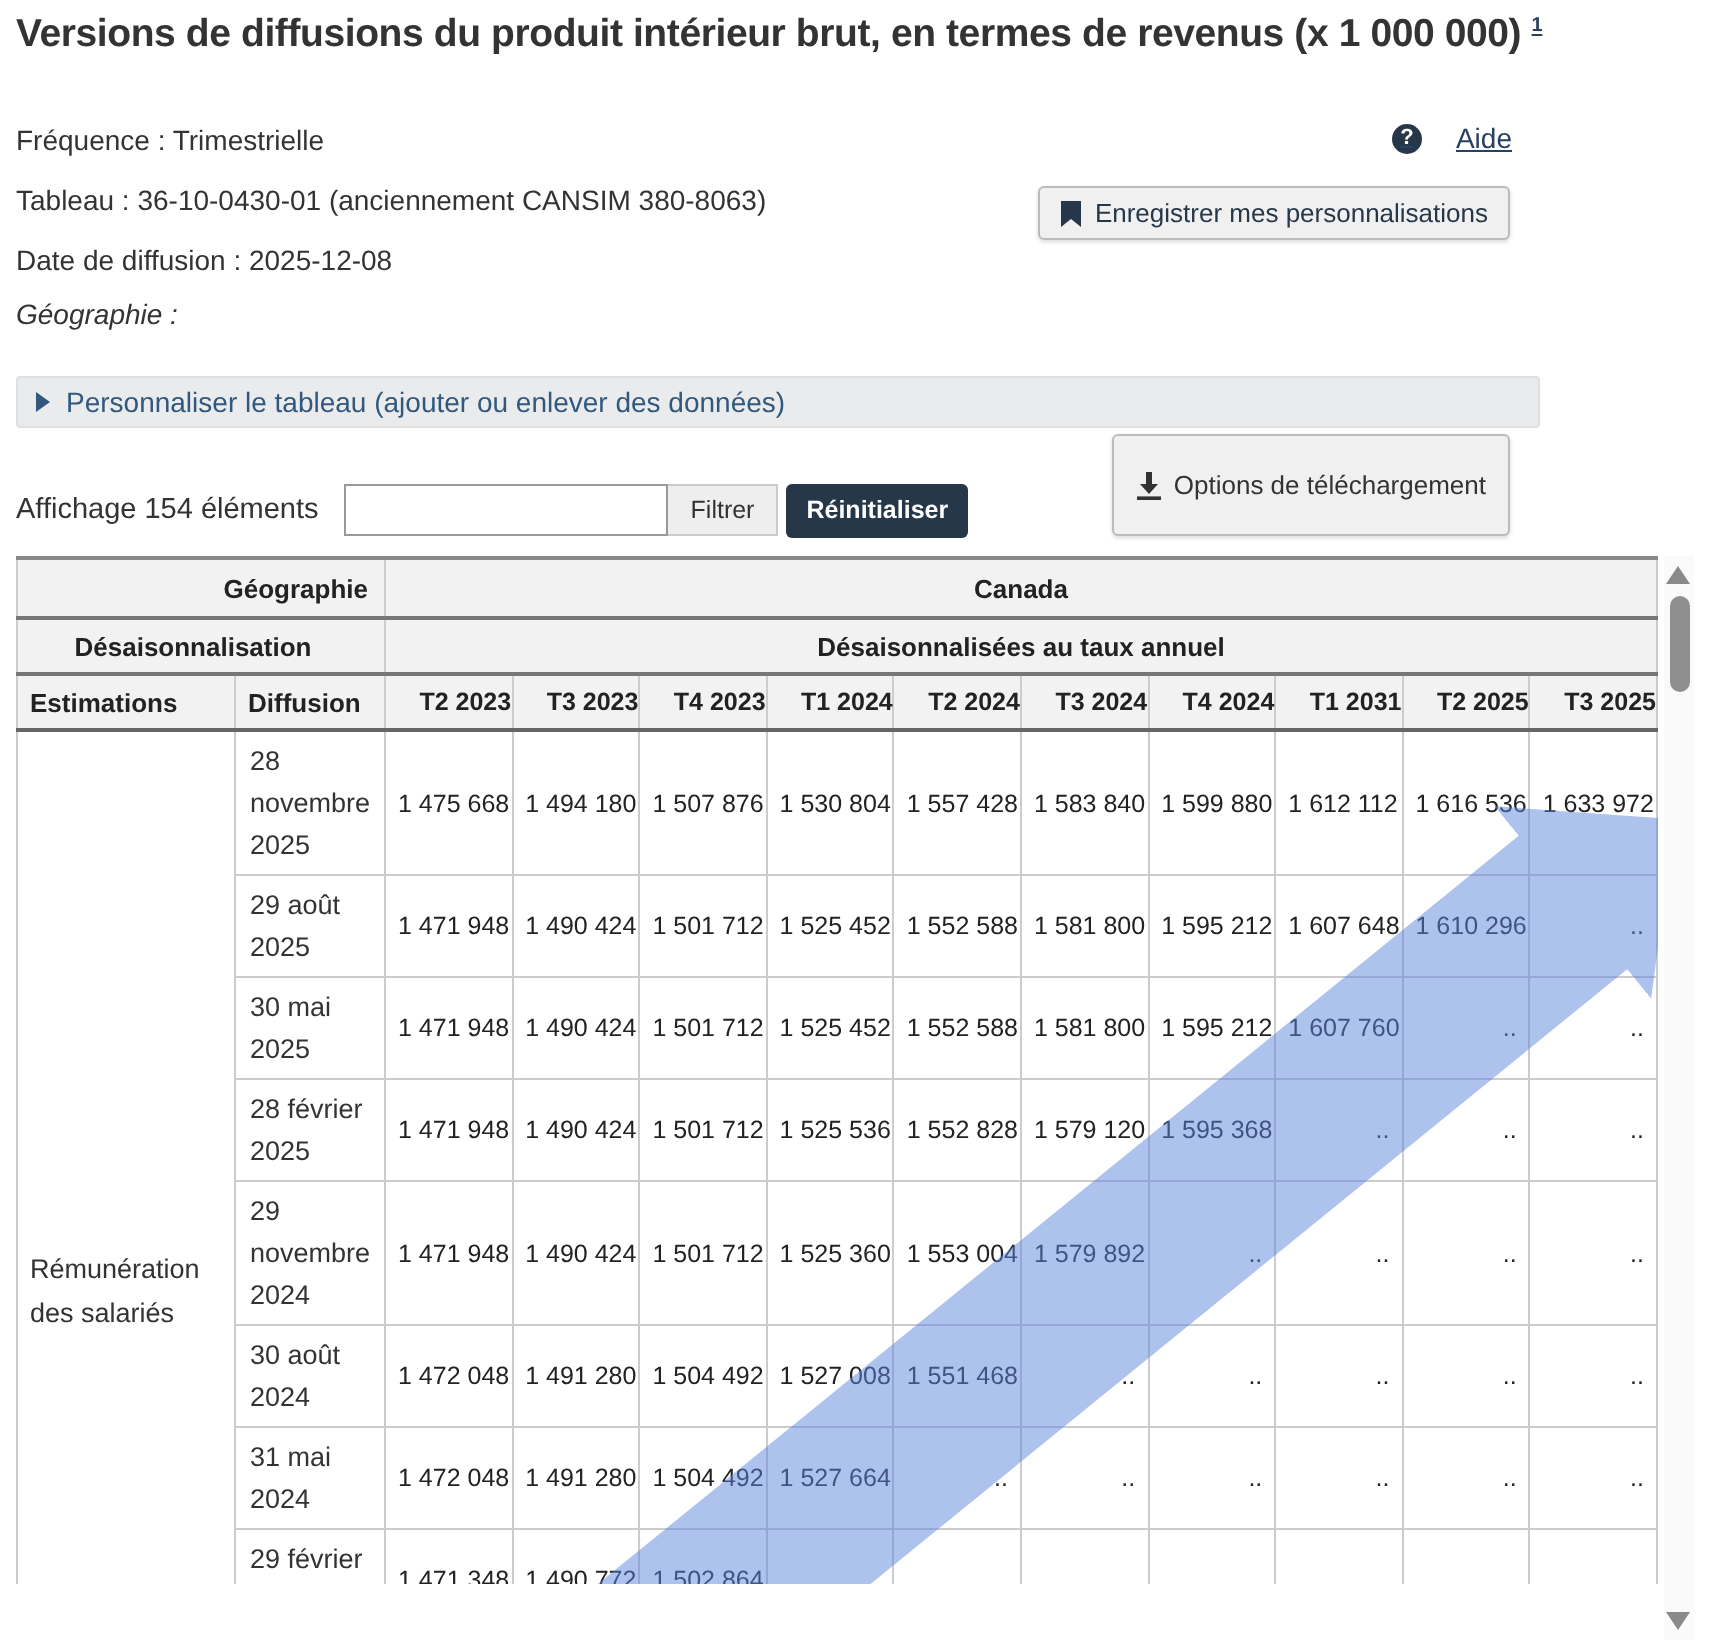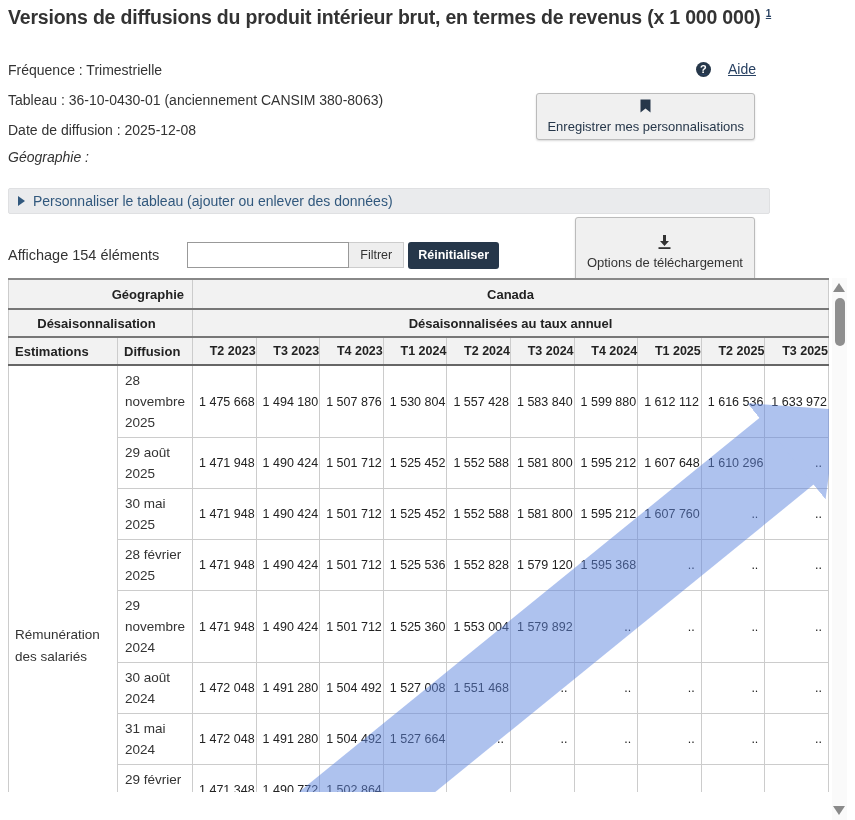--- a/index.html
+++ b/index.html
@@ -20,33 +20,33 @@
   .help-link { position:absolute; top:61px; right:99px; font-size:14px; color:#284162;
     text-decoration:underline; cursor:pointer; display:flex; align-items:center; gap:17px; }
   .help-icon { width:15px; height:15px; border-radius:50%; background:#26374A; color:#fff;
     font-size:11px; font-weight:bold; display:inline-flex; align-items:center;
     justify-content:center; text-decoration:none; }
   .help-icon::before { content:"?"; }
 
   .btn-light { background:#f0f0f0; border:1px solid #bbb; border-radius:3px;
     font-size:13px; color:#26374A; cursor:pointer; display:inline-flex; align-items:center;
     gap:6px; box-shadow:0 1px 2px rgba(0,0,0,0.15);
-    font-family:"Liberation Sans","DejaVu Sans",sans-serif;flex-direction:column; }
+    font-family:"Liberation Sans","DejaVu Sans",sans-serif; }
   .save-btn { position:absolute; top:93px; right:100px; padding:5px 10px; }
   .dl-btn { position:absolute; top:217px; right:100px; padding:17px 11px; color:#333; }
 
   .cust-bar { position:absolute; top:188px; left:8px; width:762px; height:26px;
     background:#eaebed; border:1px solid #dfe0e2; border-radius:2px; display:flex;
     align-items:center; padding-left:9px; cursor:pointer; }
   .cust-bar .arrow { width:0; height:0; border-left:7px solid #31587d;
     border-top:5px solid transparent; border-bottom:5px solid transparent; margin-right:8px; }
   .cust-bar .lbl { font-size:14px; color:#31587d; }
 
   .filter-row { position:absolute; top:241px; left:8px; display:flex; align-items:center; height:28px; }
-  .display-info { font-size:14.5px; color:#333; margin-right:28px; }
+  .display-info { font-size:14.5px; color:#333; margin-right:13px; }
   .filter-input { width:162px; height:26px; border:1px solid #999; background:#fff;
     font-size:13px; padding:0 6px; outline:none; }
   .filter-addon { height:26px; border:1px solid #ccc; border-left:none; background:#eee;
     color:#333; font-size:12.5px; display:inline-flex; align-items:center; padding:0 11px; cursor:pointer; }
   .reset-btn { height:27px; margin-left:4px; background:#26374A; color:#fff; border:none;
     border-radius:3px; font-size:12.5px; font-weight:bold; padding:0 10px; cursor:pointer;
     font-family:"Liberation Sans","DejaVu Sans",sans-serif; }
 
   
   .table-wrap { position:absolute; top:278px; left:8px; width:821px; height:514px; overflow:hidden; }
@@ -161,21 +161,21 @@
         <tr class="hdr3">
           <th class="llab">Estimations</th>
           <th class="llab">Diffusion</th>
         <th class="qh">T2 2023</th>
             <th class="qh">T3 2023</th>
             <th class="qh">T4 2023</th>
             <th class="qh">T1 2024</th>
             <th class="qh">T2 2024</th>
             <th class="qh">T3 2024</th>
             <th class="qh">T4 2024</th>
-            <th class="qh">T1 2025</th>
+            <th class="qh">T1 2031</th>
             <th class="qh">T2 2025</th>
             <th class="qh">T3 2025</th>
           </tr>
       </thead>
       <tbody>
           <tr>
             <td class="est" rowspan="9">Rémunération des salariés</td>
             <td class="date">28 novembre 2025</td>
             <td class="val">1&nbsp;475&nbsp;668</td>
             <td class="val">1&nbsp;494&nbsp;180</td>

